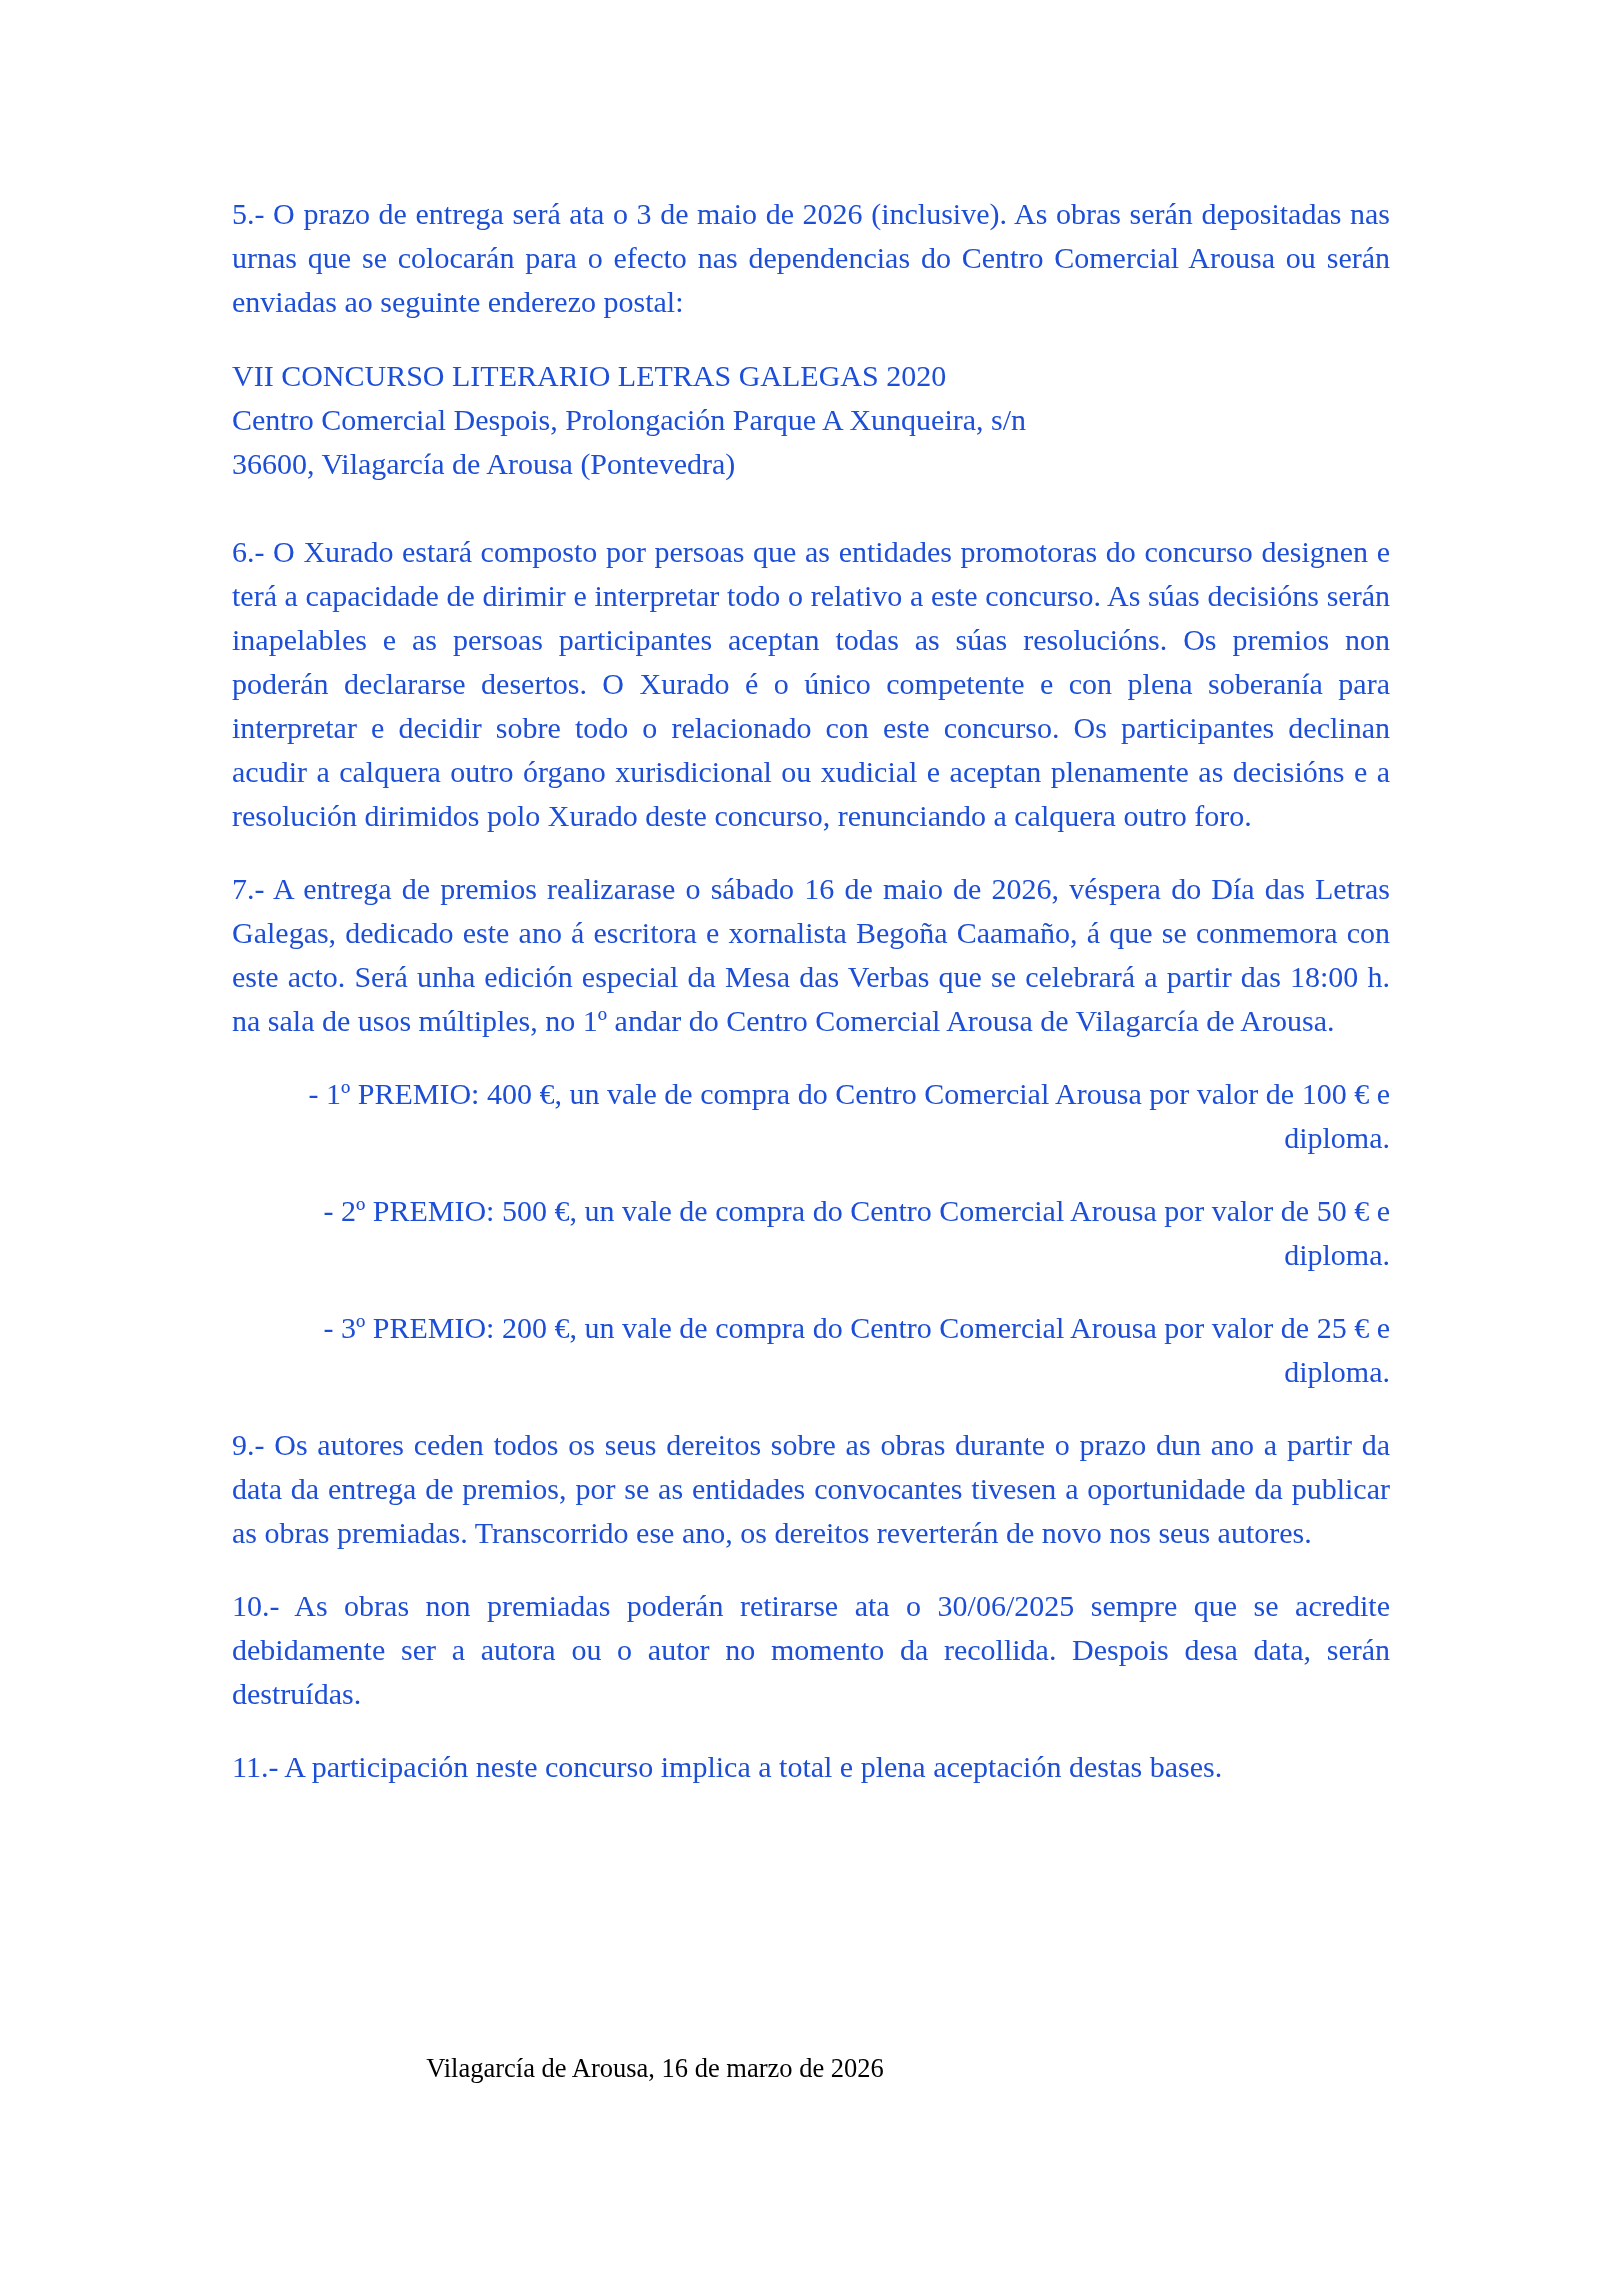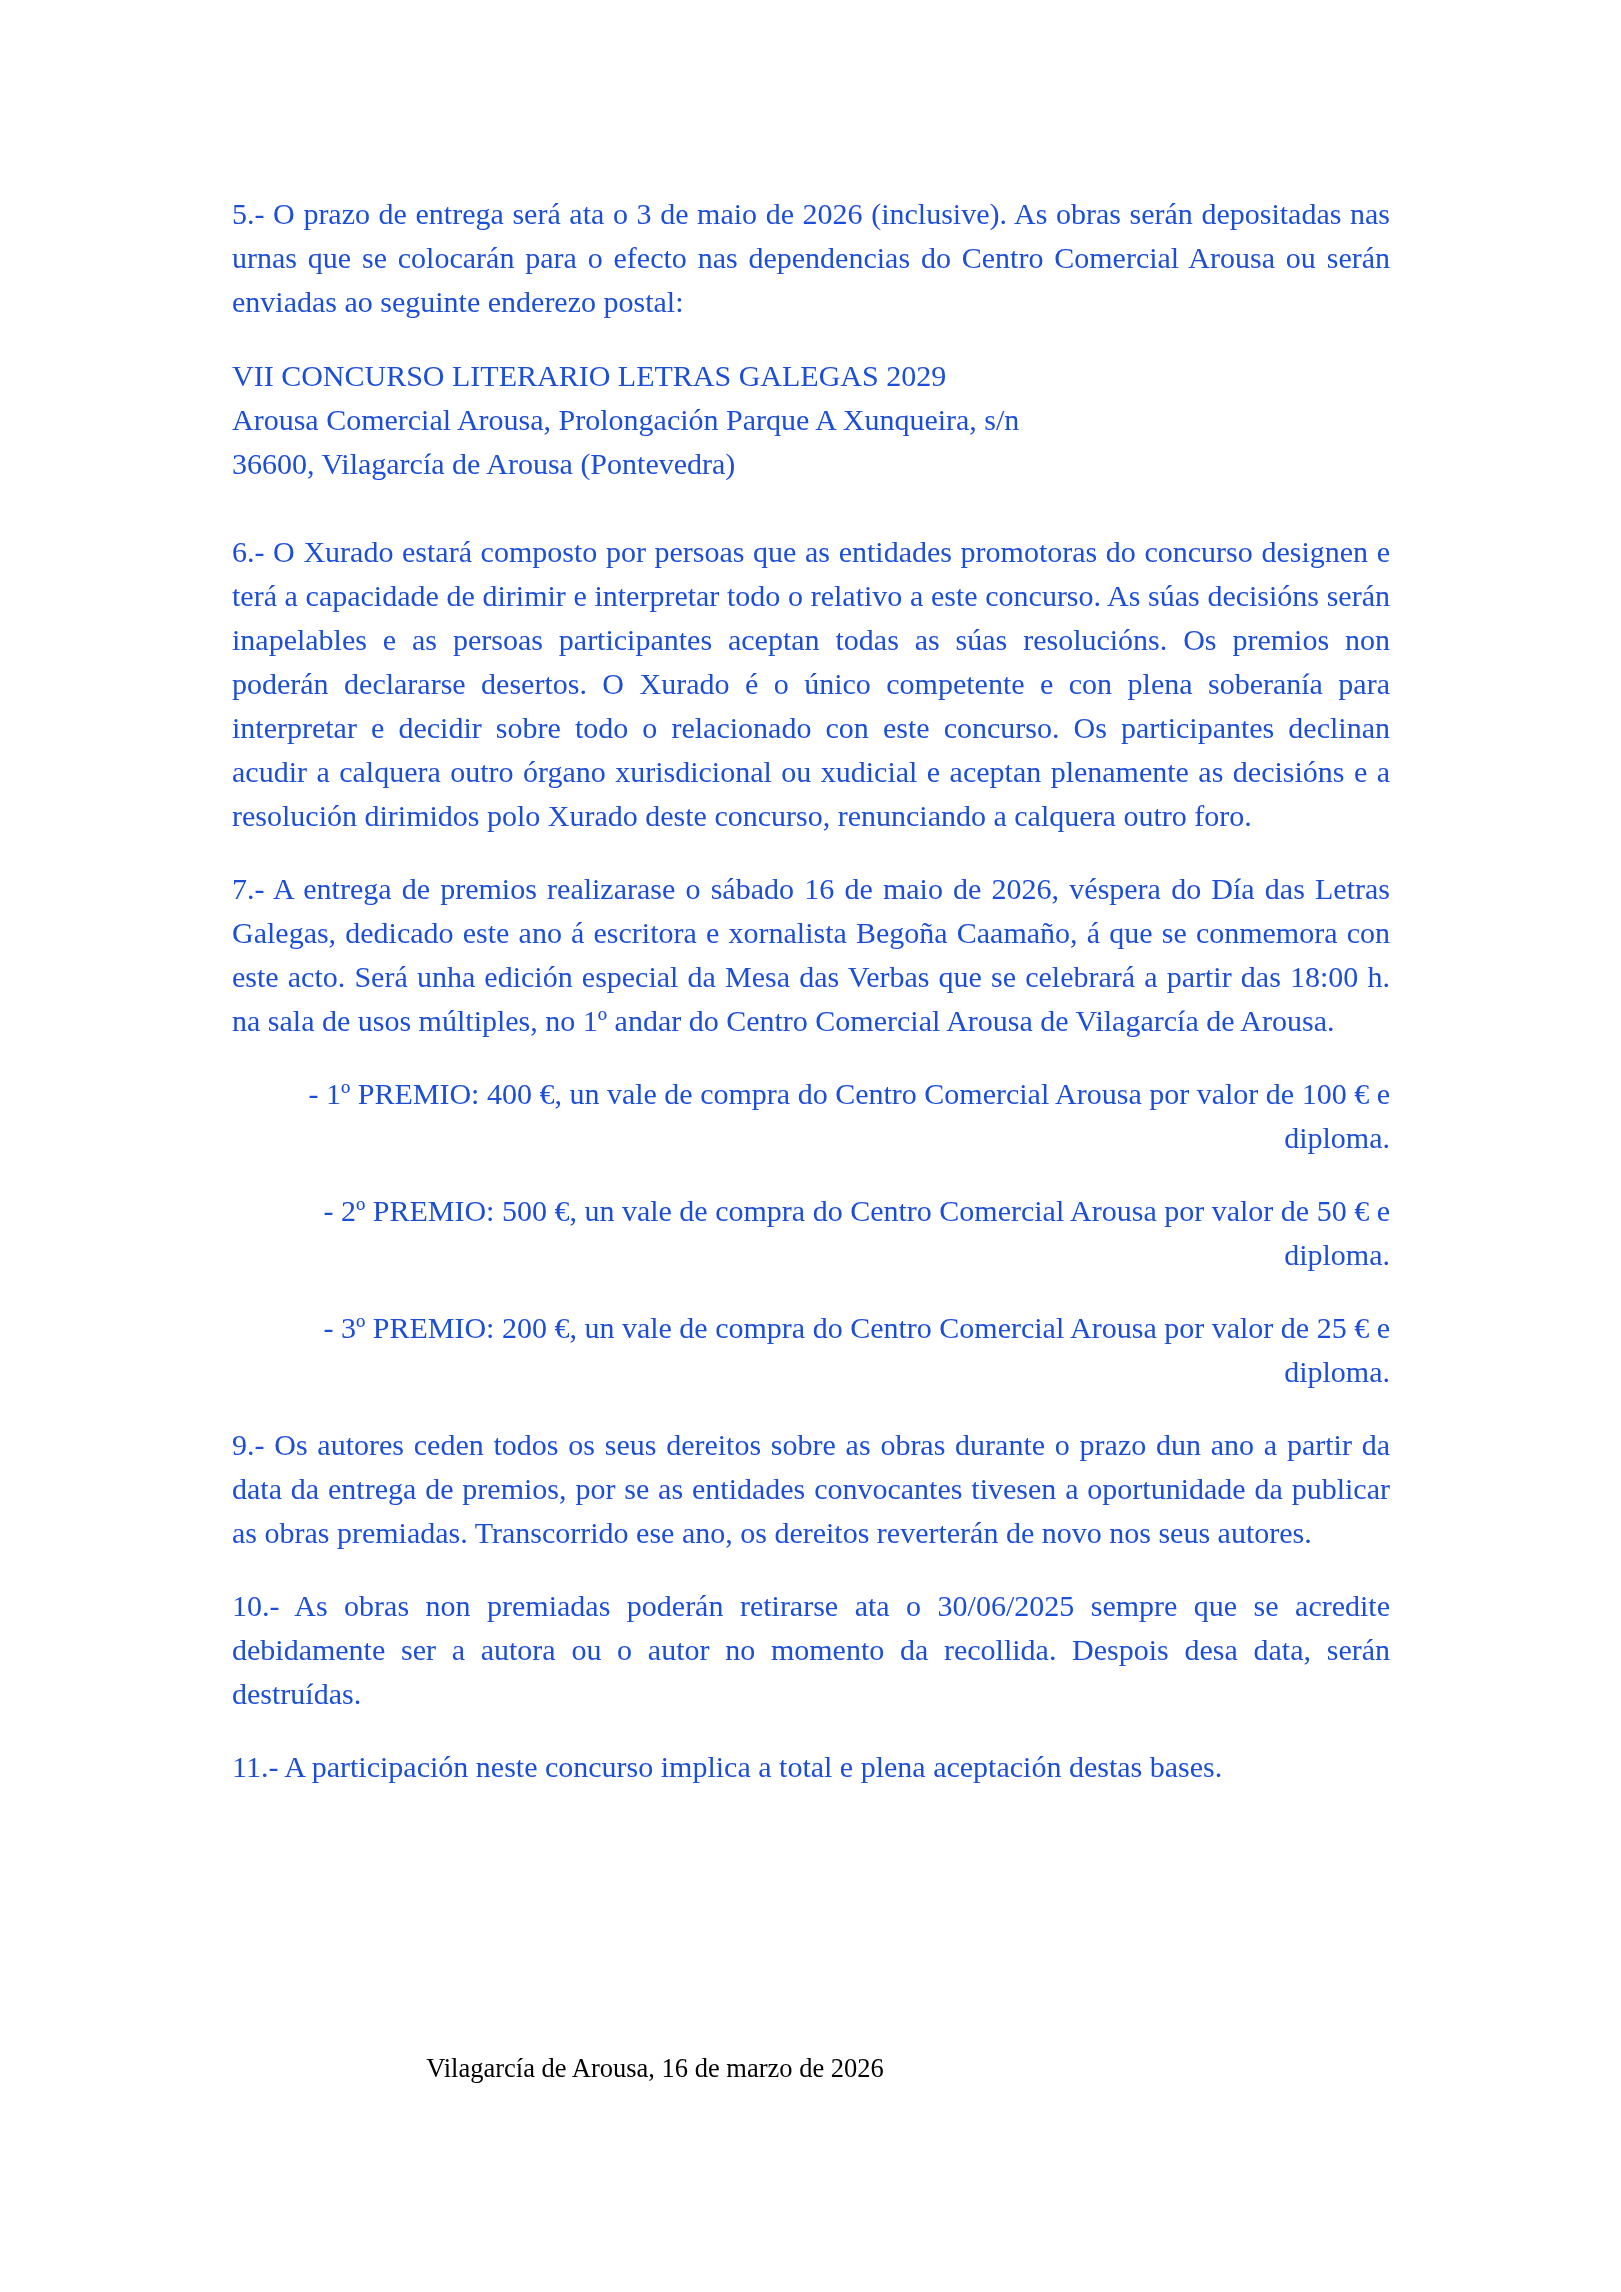--- a/index.html
+++ b/index.html
@@ -55,22 +55,22 @@
       color: #000000;
     }
   </style>
 </head>
 <body>
 
 <div class="page">
   <p class="para">5.- O prazo de entrega será ata o 3 de maio de 2026 (inclusive). As obras serán depositadas nas urnas que se colocarán para o efecto nas dependencias do Centro Comercial Arousa ou serán enviadas ao seguinte enderezo postal:</p>
 
   <div class="address">
-    <span class="addr-line">VII CONCURSO LITERARIO LETRAS GALEGAS 2029</span>
-    <span class="addr-line">Arousa Comercial Arousa, Prolongación Parque A Xunqueira, s/n</span>
+    <span class="addr-line">VII CONCURSO LITERARIO LETRAS GALEGAS 2020</span>
+    <span class="addr-line">Centro Comercial Despois, Prolongación Parque A Xunqueira, s/n</span>
     <span class="addr-line">36600, Vilagarcía de Arousa (Pontevedra)</span>
   </div>
 
   <p class="para after-address">6.- O Xurado estará composto por persoas que as entidades promotoras do concurso designen e terá a capacidade de dirimir e interpretar todo o relativo a este concurso. As súas decisións serán inapelables e as persoas participantes aceptan todas as súas resolucións. Os premios non poderán declararse desertos. O Xurado é o único competente e con plena soberanía para interpretar e decidir sobre todo o relacionado con este concurso. Os participantes declinan acudir a calquera outro órgano xurisdicional ou xudicial e aceptan plenamente as decisións e a resolución dirimidos polo Xurado deste concurso, renunciando a calquera outro foro.</p>
 
   <p class="para">7.- A entrega de premios realizarase o sábado 16 de maio de 2026, véspera do Día das Letras Galegas, dedicado este ano á escritora e xornalista Begoña Caamaño, á que se conmemora con este acto. Será unha edición especial da Mesa das Verbas que se celebrará a partir das 18:00 h. na sala de usos múltiples, no 1º andar do Centro Comercial Arousa de Vilagarcía de Arousa.</p>
 
 
   <p class="prize">- 1º PREMIO: 400 €, un vale de compra do Centro Comercial Arousa por valor de 100 € e diploma.</p>
   <p class="prize">- 2º PREMIO: 500 €, un vale de compra do Centro Comercial Arousa por valor de 50 € e diploma.</p>

